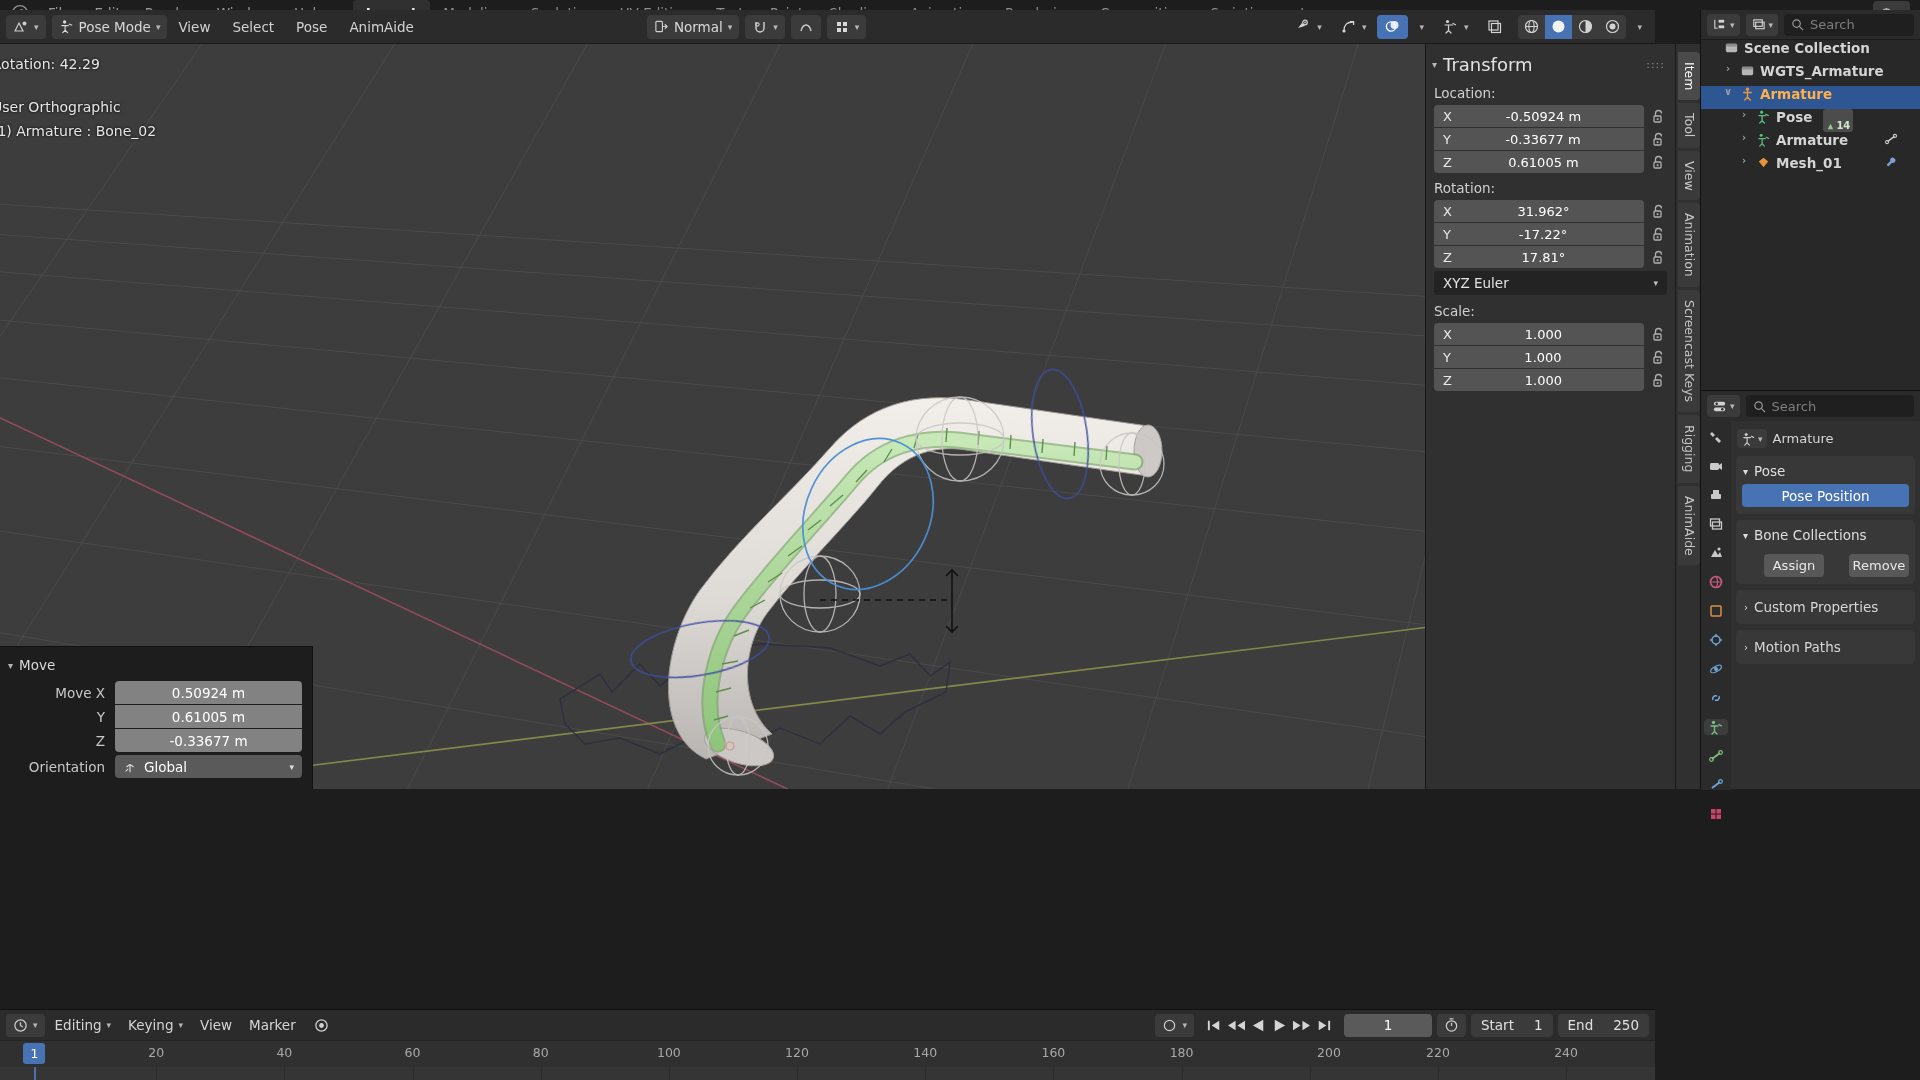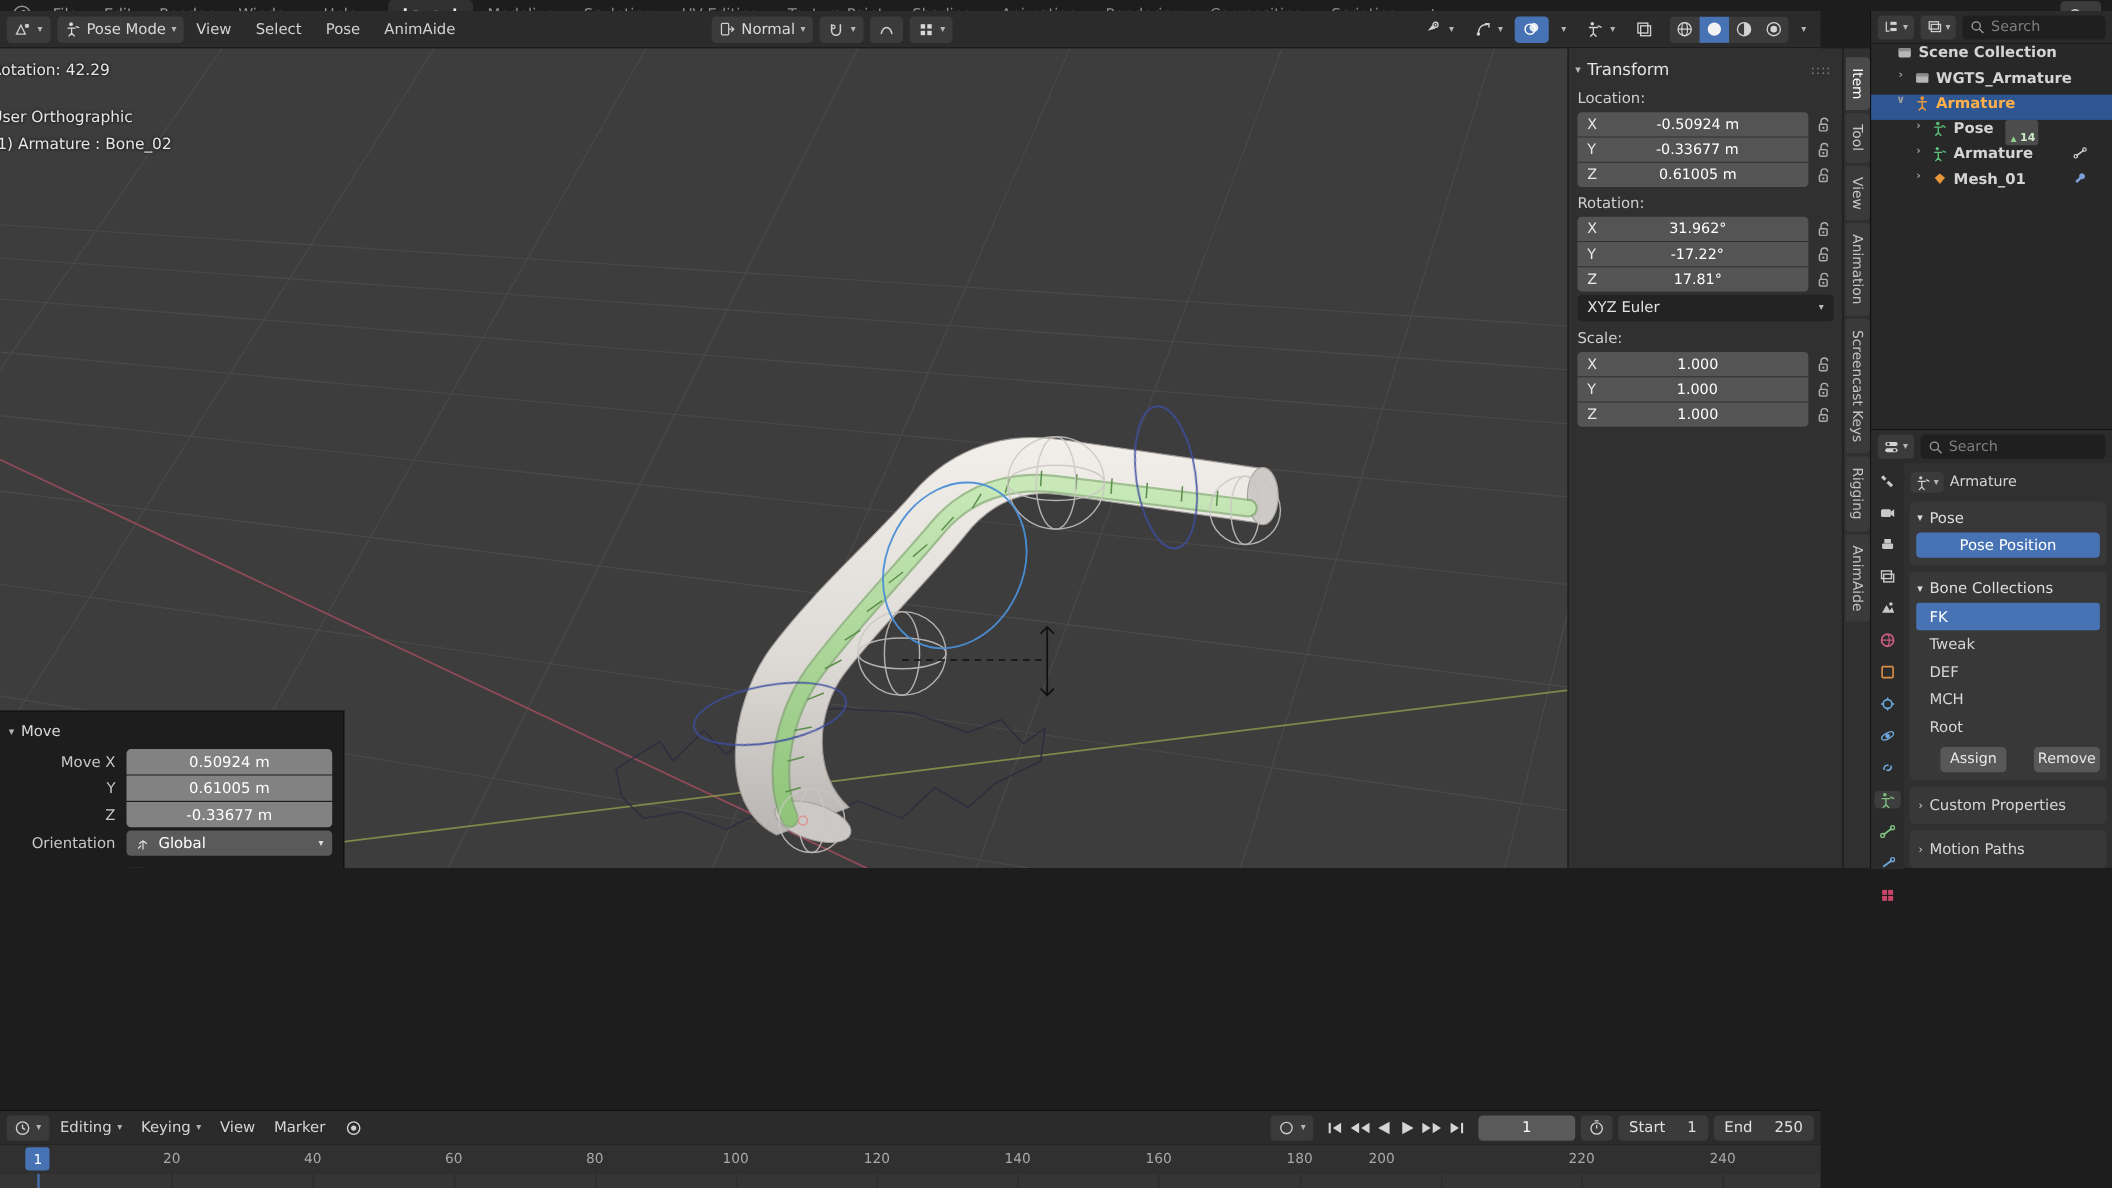--- a/index.html
+++ b/index.html
@@ -48,21 +48,21 @@
   .redo-select { flex:1; height:23px; background:#5a5a5a; border-radius:4px; color:#fff;
     font-size:13.5px; display:flex; align-items:center; padding:0 8px; gap:7px; position:relative;}
   .redo-select .chev { position:absolute; right:8px; }
   .cbrow { display:flex; align-items:center; gap:8px; margin-left:125px; height:24px; }
   .cbox { width:15px; height:15px; background:#545454; border-radius:3px; }
 
   
   .npanel { position:absolute; right:245px; top:44px; width:250px; height:745px;
     background:#303030; border-left:1px solid #161616; }
   .np-head { display:flex; align-items:center; gap:6px; padding:10px 10px 4px 6px; }
-  .np-title { font-size:15px; color:#e2e2e2; }
+  .np-title { font-size:18px; color:#e2e2e2; }
   .np-grip { margin-left:auto; color:#8d8d8d; font-size:11px; letter-spacing:1px; }
   .np-sub { font-size:13.5px; color:#cfcfcf; padding:6px 0 4px 8px; }
   .np-row { display:flex; align-items:center; gap:6px; padding:0 8px 0 8px; margin-bottom:1px; }
   .np-field { flex:1; height:22px; background:#545454; display:flex; align-items:center;
     justify-content:space-between; padding:0 9px; font-size:13px; color:#fff; }
   .np-field.top { border-radius:4px 4px 0 0; }
   .np-field.mid { border-radius:0; }
   .np-field.bot { border-radius:0 0 4px 4px; }
   .np-field .ax { color:#e9e9e9; }
   .np-field .val { flex:1; text-align:center; }
@@ -851,27 +851,20 @@
             <span>Pose</span>
           </div>
           <div class="pr-bigbtn">Pose Position</div>
         </div>
 
         <div class="pr-panel">
           <div class="pr-ptitle">
             <span style="font-size:10px;">▾</span>
             <span>Bone Collections</span>
           </div>
-          <div class="pr-list" id="bclist">
-              <div class="pr-li sel">FK</div>
-              <div class="pr-li">Tweak</div>
-              <div class="pr-li">DEF</div>
-              <div class="pr-li">MCH</div>
-              <div class="pr-li">Root</div>
-            </div>
           <div class="pr-2btn">
             <div>Assign</div>
             <div>Remove</div>
           </div>
         </div>
 
         <div class="pr-panel" style="padding:4px 0;">
           <div class="pr-subrow">
             <span style="font-size:10px;">›</span>
             <span>Custom Properties</span>
@@ -969,21 +962,21 @@
     <div class="tl-ruler" id="tlruler">
         <div class="tl-tick" style="left: 156.175px;">20</div>
         <div class="tl-tick" style="left: 284.349px;">40</div>
         <div class="tl-tick" style="left: 412.524px;">60</div>
         <div class="tl-tick" style="left: 540.698px;">80</div>
         <div class="tl-tick" style="left: 668.873px;">100</div>
         <div class="tl-tick" style="left: 797.048px;">120</div>
         <div class="tl-tick" style="left: 925.222px;">140</div>
         <div class="tl-tick" style="left: 1053.4px;">160</div>
         <div class="tl-tick" style="left: 1181.57px;">180</div>
-        <div class="tl-tick" style="left: 1256px;">200</div>
+        <div class="tl-tick" style="left: 1329px;">200</div>
         <div class="tl-tick" style="left: 1437.92px;">220</div>
         <div class="tl-tick" style="left: 1566.1px;">240</div>
         <div class="tl-playhead" style="left: 23.4087px; top: 2px;">1</div>
       </div>
     <div class="tl-track" id="tltrack">
         <div class="tl-gl" style="left: 156.175px;"></div>
         <div class="tl-gl" style="left: 284.349px;"></div>
         <div class="tl-gl" style="left: 412.524px;"></div>
         <div class="tl-gl" style="left: 540.698px;"></div>
         <div class="tl-gl" style="left: 668.873px;"></div>

